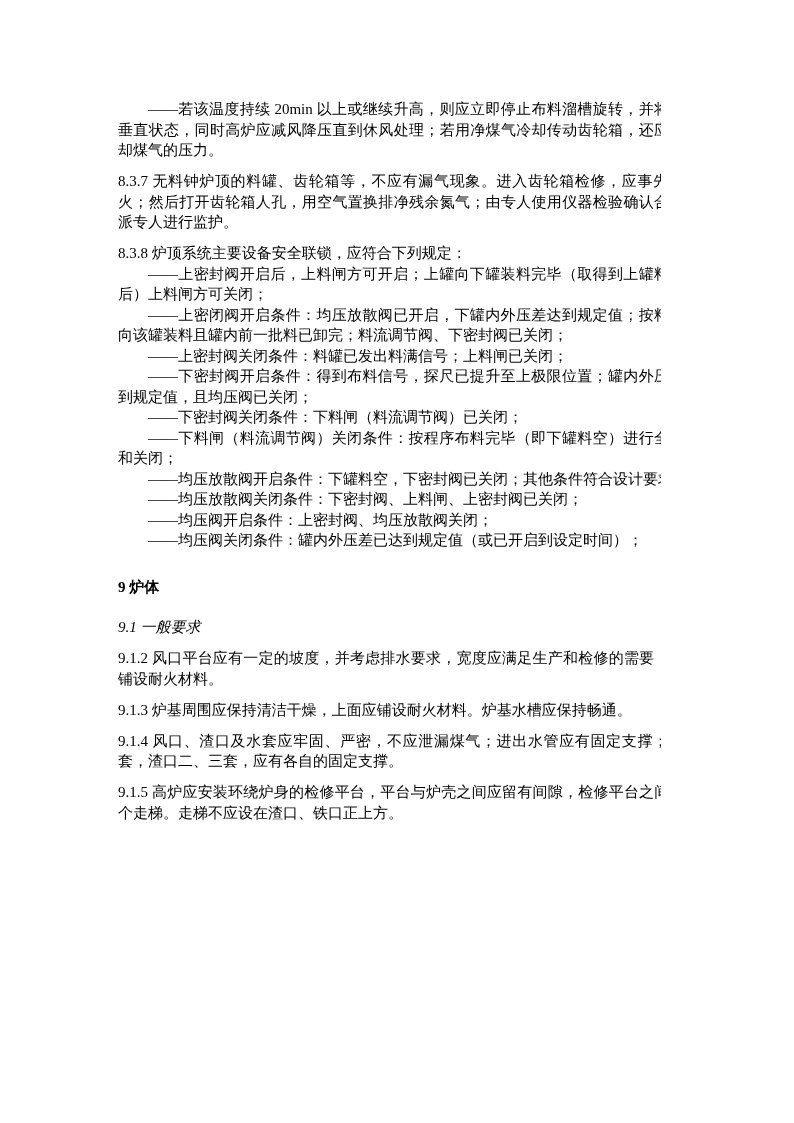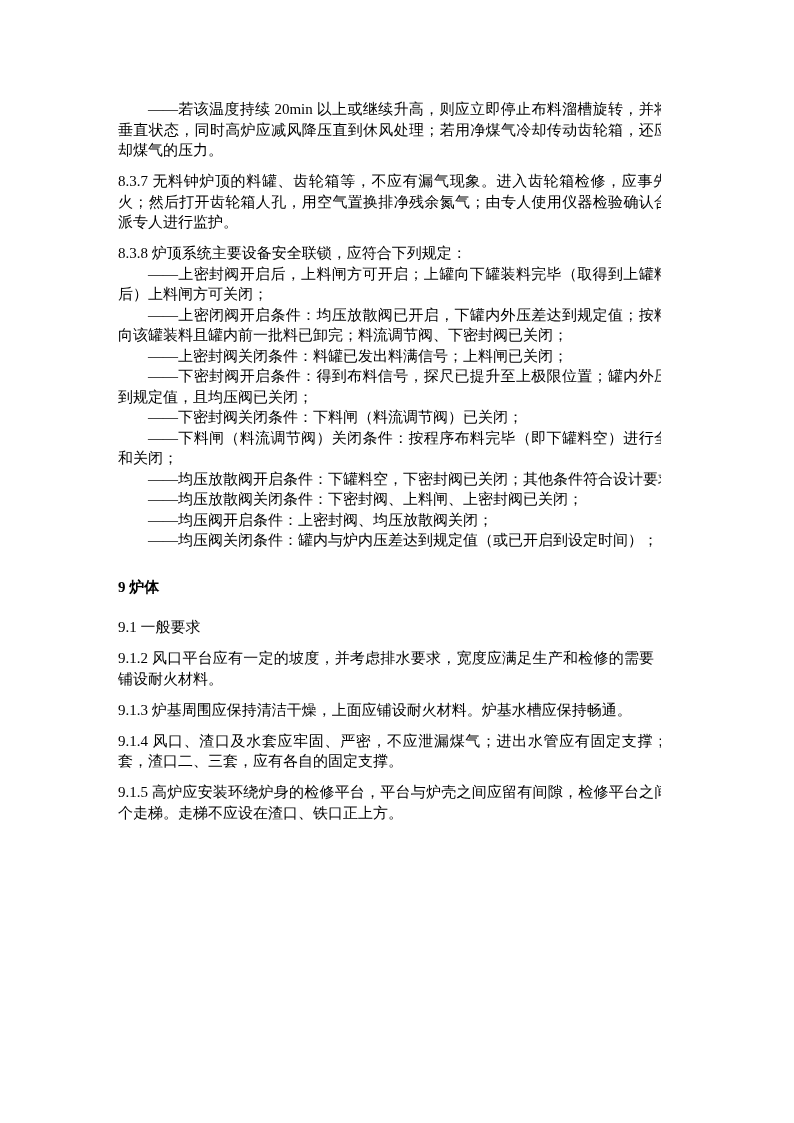--- a/index.html
+++ b/index.html
@@ -38,20 +38,21 @@
   .list-item {
     margin: 0;
     text-indent: 2em;
   }
   .section-heading {
     margin: 26px 0 20px 0;
     font-weight: bold;
   }
   .subsection-heading {
     margin: 0 0 10.5px 0;
+    font-style: italic;
   }
   .page-number {
     position: absolute;
     left: 697px;
     top: 1047px;
     font-size: 14px;
     line-height: 17px;
     color: #000000;
   }
 </style>
@@ -69,21 +70,21 @@
 
     <p class="list-item">——上密封阀开启后，上料闸方可开启；上罐向下罐装料完毕（取得到上罐料空信号后）上料闸方可关闭；</p>
     <p class="list-item">——上密闭阀开启条件：均压放散阀已开启，下罐内外压差达到规定值；按料批程序向该罐装料且罐内前一批料已卸完；料流调节阀、下密封阀已关闭；</p>
     <p class="list-item">——上密封阀关闭条件：料罐已发出料满信号；上料闸已关闭；</p>
     <p class="list-item">——下密封阀开启条件：得到布料信号，探尺已提升至上极限位置；罐内外压差已达到规定值，且均压阀已关闭；</p>
     <p class="list-item">——下密封阀关闭条件：下料闸（料流调节阀）已关闭；</p>
     <p class="list-item">——下料闸（料流调节阀）关闭条件：按程序布料完毕（即下罐料空）进行全开延时和关闭；</p>
     <p class="list-item">——均压放散阀开启条件：下罐料空，下密封阀已关闭；其他条件符合设计要求；</p>
     <p class="list-item">——均压放散阀关闭条件：下密封阀、上料闸、上密封阀已关闭；</p>
     <p class="list-item">——均压阀开启条件：上密封阀、均压放散阀关闭；</p>
-    <p class="list-item">——均压阀关闭条件：罐内与炉内压差达到规定值（或已开启到设定时间）；</p>
+    <p class="list-item">——均压阀关闭条件：罐内外压差已达到规定值（或已开启到设定时间）；</p>
 
     <p class="section-heading">9 炉体</p>
 
     <p class="subsection-heading">9.1 一般要求</p>
 
     <p class="para">9.1.2 风口平台应有一定的坡度，并考虑排水要求，宽度应满足生产和检修的需要，上面应铺设耐火材料。</p>
     <p class="para">9.1.3 炉基周围应保持清洁干燥，上面应铺设耐火材料。炉基水槽应保持畅通。</p>
     <p class="para">9.1.4 风口、渣口及水套应牢固、严密，不应泄漏煤气；进出水管应有固定支撑；风口二套，渣口二、三套，应有各自的固定支撑。</p>
     <p class="para">9.1.5 高炉应安装环绕炉身的检修平台，平台与炉壳之间应留有间隙，检修平台之间宜设两个走梯。走梯不应设在渣口、铁口正上方。</p>
 

